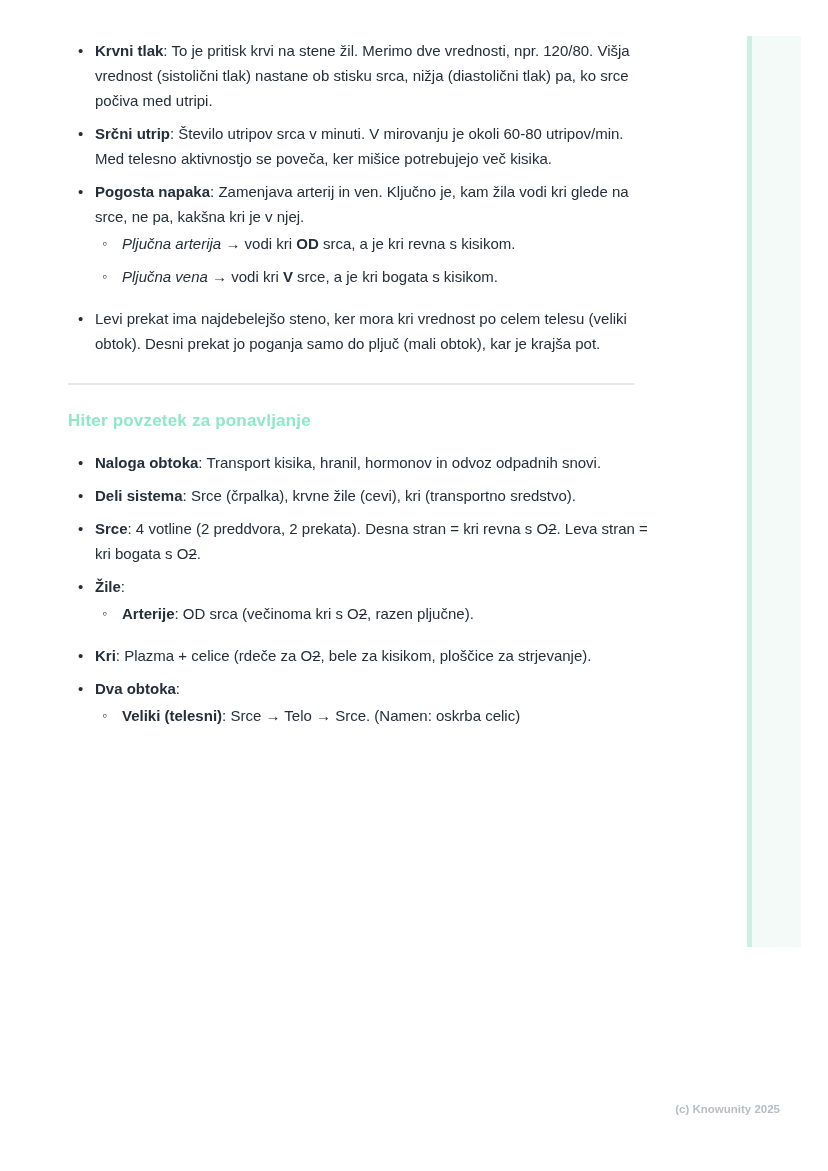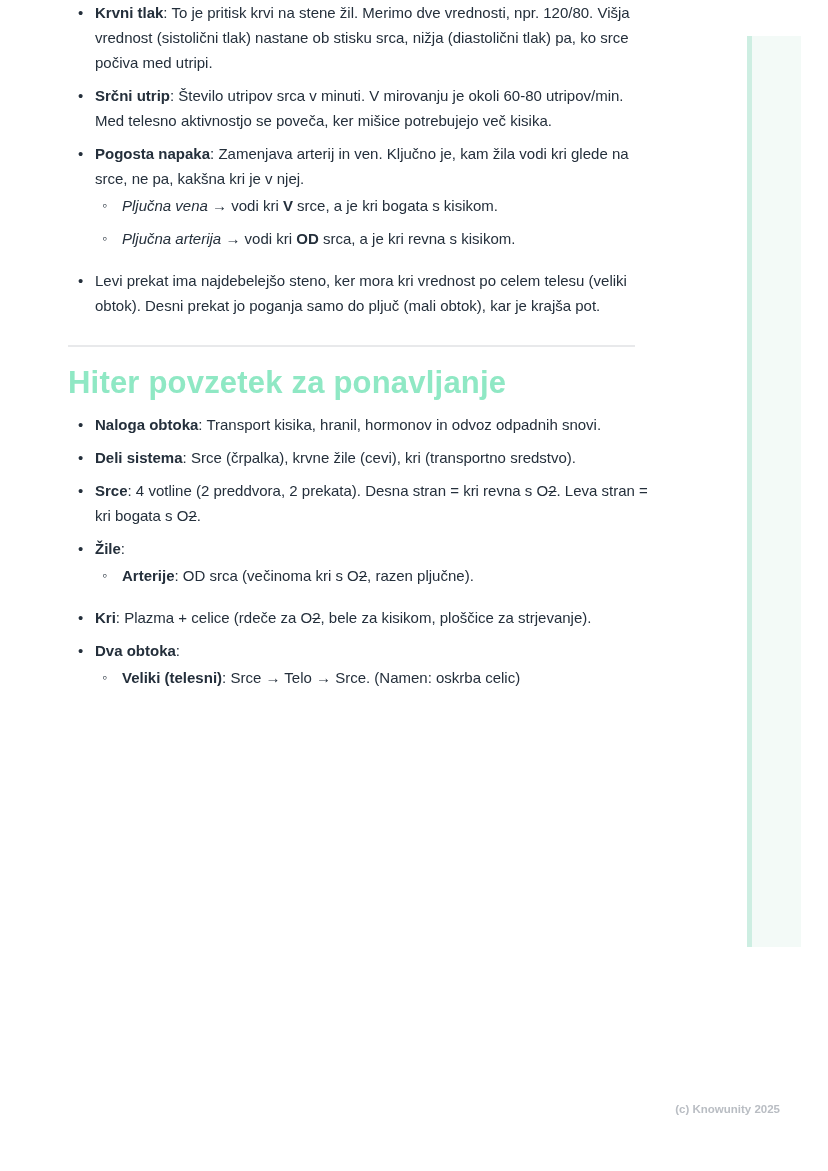--- a/index.html
+++ b/index.html
@@ -9,21 +9,21 @@
     font-family:"Liberation Sans","DejaVu Sans",sans-serif;
     color:#242f3b;
     -webkit-font-smoothing:antialiased;
   }
   .accent-strip{
     position:absolute;left:747px;top:36px;width:49px;height:911px;
     background:var(--strip-wash,#f3faf7);
     border-left:5px solid var(--strip-line,#cdeee2);
   }
   .content{
-    position:absolute;left:68px;top:0;width:580px;
+    position:absolute;left:68px;top:0;width:580px;padding-top:38px;
     font-size:15px;line-height:25px;
   }
   ul{list-style:none;margin:0;padding:0;}
   ul.lvl1 > li{
     position:relative;padding-left:27px;margin:0 0 8px 0;
   }
   ul.lvl1 > li::before{
     content:"\2022";position:absolute;left:10px;top:0;color:#242f3b;
   }
   ul.lvl2{margin:2px 0 17px 0;padding:0;}
@@ -34,43 +34,43 @@
     content:"\25E6";position:absolute;left:7px;top:0;font-size:14px;color:#242f3b;
   }
   .b{font-weight:700;}
   .i{font-style:italic;}
   .strike{text-decoration:line-through;}
   hr.divider{
     border:none;height:2px;background:#e8e9eb;width:567px;
     margin:27px 0 0 0;
   }
   h2.summary-heading{
-    margin:22px 0 0 0;font-size:31px;line-height:28px;font-weight:700;
+    margin:22px 0 0 0;font-size:17px;line-height:28px;font-weight:700;
     color:var(--accent,#8fe8c4);letter-spacing:0.2px;
   }
   ul.second{margin-top:15px;}
   .footer{
     position:absolute;top:1102px;right:48px;
     font-size:11.5px;line-height:14px;color:#b9bdc3;font-weight:bold;
   }
 </style>
 </head>
 <body style="--accent: #8fe8c4; --strip-line: #cdeee2; --strip-wash: #f3faf7;">
 
 <div>
 
   <div class="accent-strip"></div>
 
   <div class="content">
     <ul class="lvl1">
         <li><span class="b">Krvni tlak</span><span class="">: To je pritisk krvi na stene žil. Merimo dve vrednosti, npr. 120/80. Višja vrednost (sistolični tlak) nastane ob stisku srca, nižja (diastolični tlak) pa, ko srce počiva med utripi.</span></li>
         <li><span class="b">Srčni utrip</span><span class="">: Število utripov srca v minuti. V mirovanju je okoli 60-80 utripov/min. Med telesno aktivnostjo se poveča, ker mišice potrebujejo več kisika.</span></li>
         <li><span class="b">Pogosta napaka</span><span class="">: Zamenjava arterij in ven. Ključno je, kam žila vodi kri glede na srce, ne pa, kakšna kri je v njej.</span><ul class="lvl2">
+            <li><span class="i">Pljučna arterija</span><span class=""> → vodi kri </span><span class="b">OD</span><span class=""> srca, a je kri revna s kisikom.</span></li>
             <li><span class="i">Pljučna vena</span><span class=""> → vodi kri </span><span class="b">V</span><span class=""> srce, a je kri bogata s kisikom.</span></li>
-            <li><span class="i">Pljučna arterija</span><span class=""> → vodi kri </span><span class="b">OD</span><span class=""> srca, a je kri revna s kisikom.</span></li>
           </ul></li>
         <li><span class="">Levi prekat ima najdebelejšo steno, ker mora kri vrednost po celem telesu (veliki obtok). Desni prekat jo poganja samo do pljuč (mali obtok), kar je krajša pot.</span></li>
       </ul>
 
     <hr class="divider">
 
     <h2 class="summary-heading">Hiter povzetek za ponavljanje</h2>
 
     <ul class="lvl1 second">
         <li><span class="b">Naloga obtoka</span><span class="">: Transport kisika, hranil, hormonov in odvoz odpadnih snovi.</span></li>

